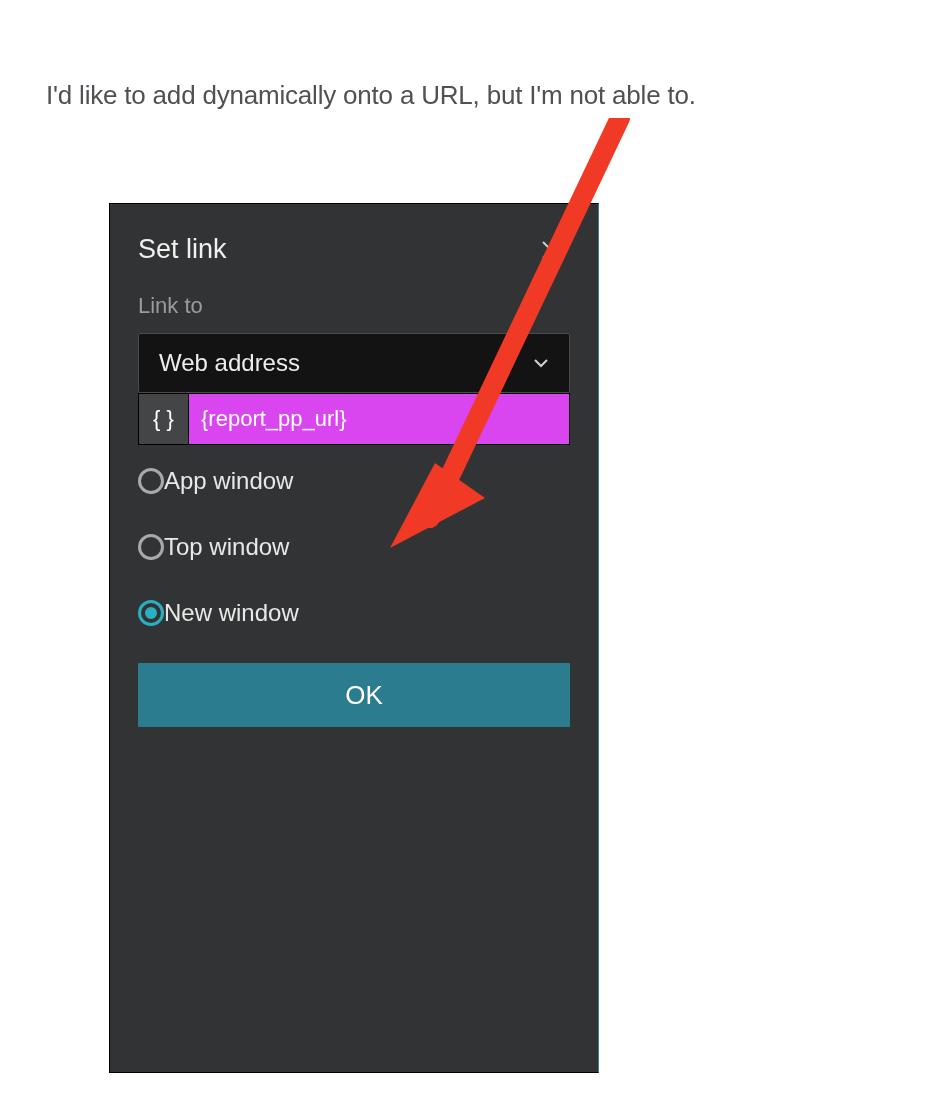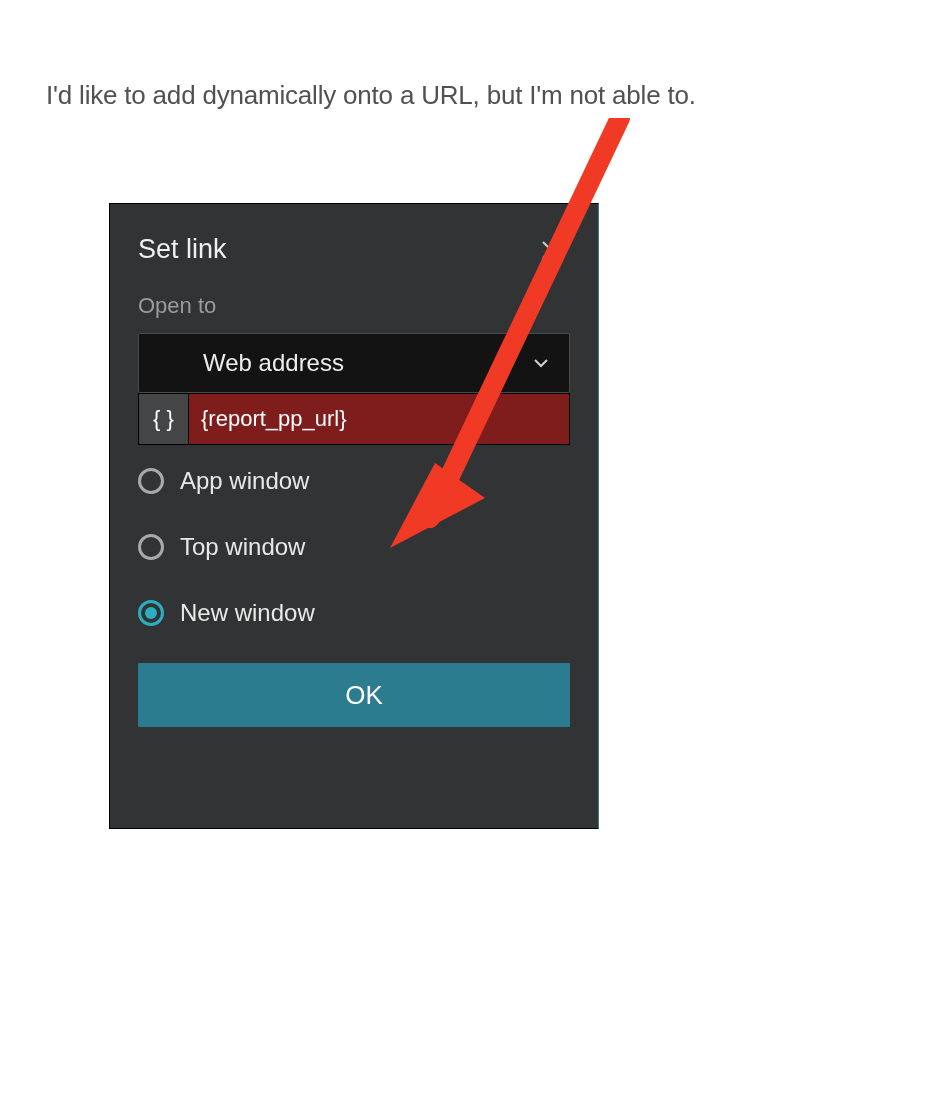--- a/index.html
+++ b/index.html
@@ -19,21 +19,21 @@
     font-size: 26px;
     color: #505055;
     font-weight: 400;
     letter-spacing: -0.2px;
   }
   .panel {
     position: absolute;
     top: 203px;
     left: 109px;
     width: 490px;
-    height: 626px;
+    height: 870px;
     background: #323335;
     color: #eaeaea;
     border: 1px solid #000;
     border-right: 1px solid #3a7d85;
   }
   .panel-inner {
     padding: 30px 28px 0 28px;
   }
   .panel-title-row {
     display: flex;
@@ -65,21 +65,20 @@
     height: 60px;
     display: flex;
     align-items: center;
     justify-content: space-between;
     padding: 0 20px;
     cursor: pointer;
   }
   .select-text {
     font-size: 24px;
     color: #ededed;
-    margin-left: 44px;
   }
   .select-chevron svg { display:block; }
   .url-row {
     display: flex;
     align-items: stretch;
     height: 52px;
   }
   .url-token-btn {
     width: 50px;
     background: #444546;
@@ -88,35 +87,35 @@
     display: flex;
     align-items: center;
     justify-content: center;
     font-size: 22px;
     font-weight: 500;
     color: #fff;
     cursor: pointer;
   }
   .url-input {
     flex: 1;
-    background: #7f1d1d;
+    background: #d946ef;
     border: 1px solid #000;
     color: #fff;
     font-size: 22px;
     font-family: inherit;
     padding: 0 12px;
     outline: none;
   }
   .radio-group {
     margin-top: 6px;
   }
   .radio-row {
     display: flex;
     align-items: center;
-    gap: 16px;
+    gap: 0;
     height: 60px;
     cursor: pointer;
     margin-bottom: 6px;
   }
   .radio-outer {
     width: 26px;
     height: 26px;
     border: 3px solid #a8a9ab;
     border-radius: 50%;
     display: flex;
@@ -172,21 +171,21 @@
     <div class="panel-title-row">
       <div class="panel-title">Set link</div>
       <div class="close-btn">
         <svg width="22" height="22" viewBox="0 0 22 22">
           <line x1="3" y1="3" x2="19" y2="19" stroke="#d0d0d0" stroke-width="2"></line>
           <line x1="19" y1="3" x2="3" y2="19" stroke="#d0d0d0" stroke-width="2"></line>
         </svg>
       </div>
     </div>
 
-    <div class="field-label">Open to</div>
+    <div class="field-label">Link to</div>
     <div class="select">
       <div class="select-text">Web address</div>
       <div class="select-chevron">
         <svg width="16" height="10" viewBox="0 0 16 10">
           <polyline points="2,2 8,8 14,2" fill="none" stroke="#d0d0d0" stroke-width="2"></polyline>
         </svg>
       </div>
     </div>
 
     <div class="url-row">

